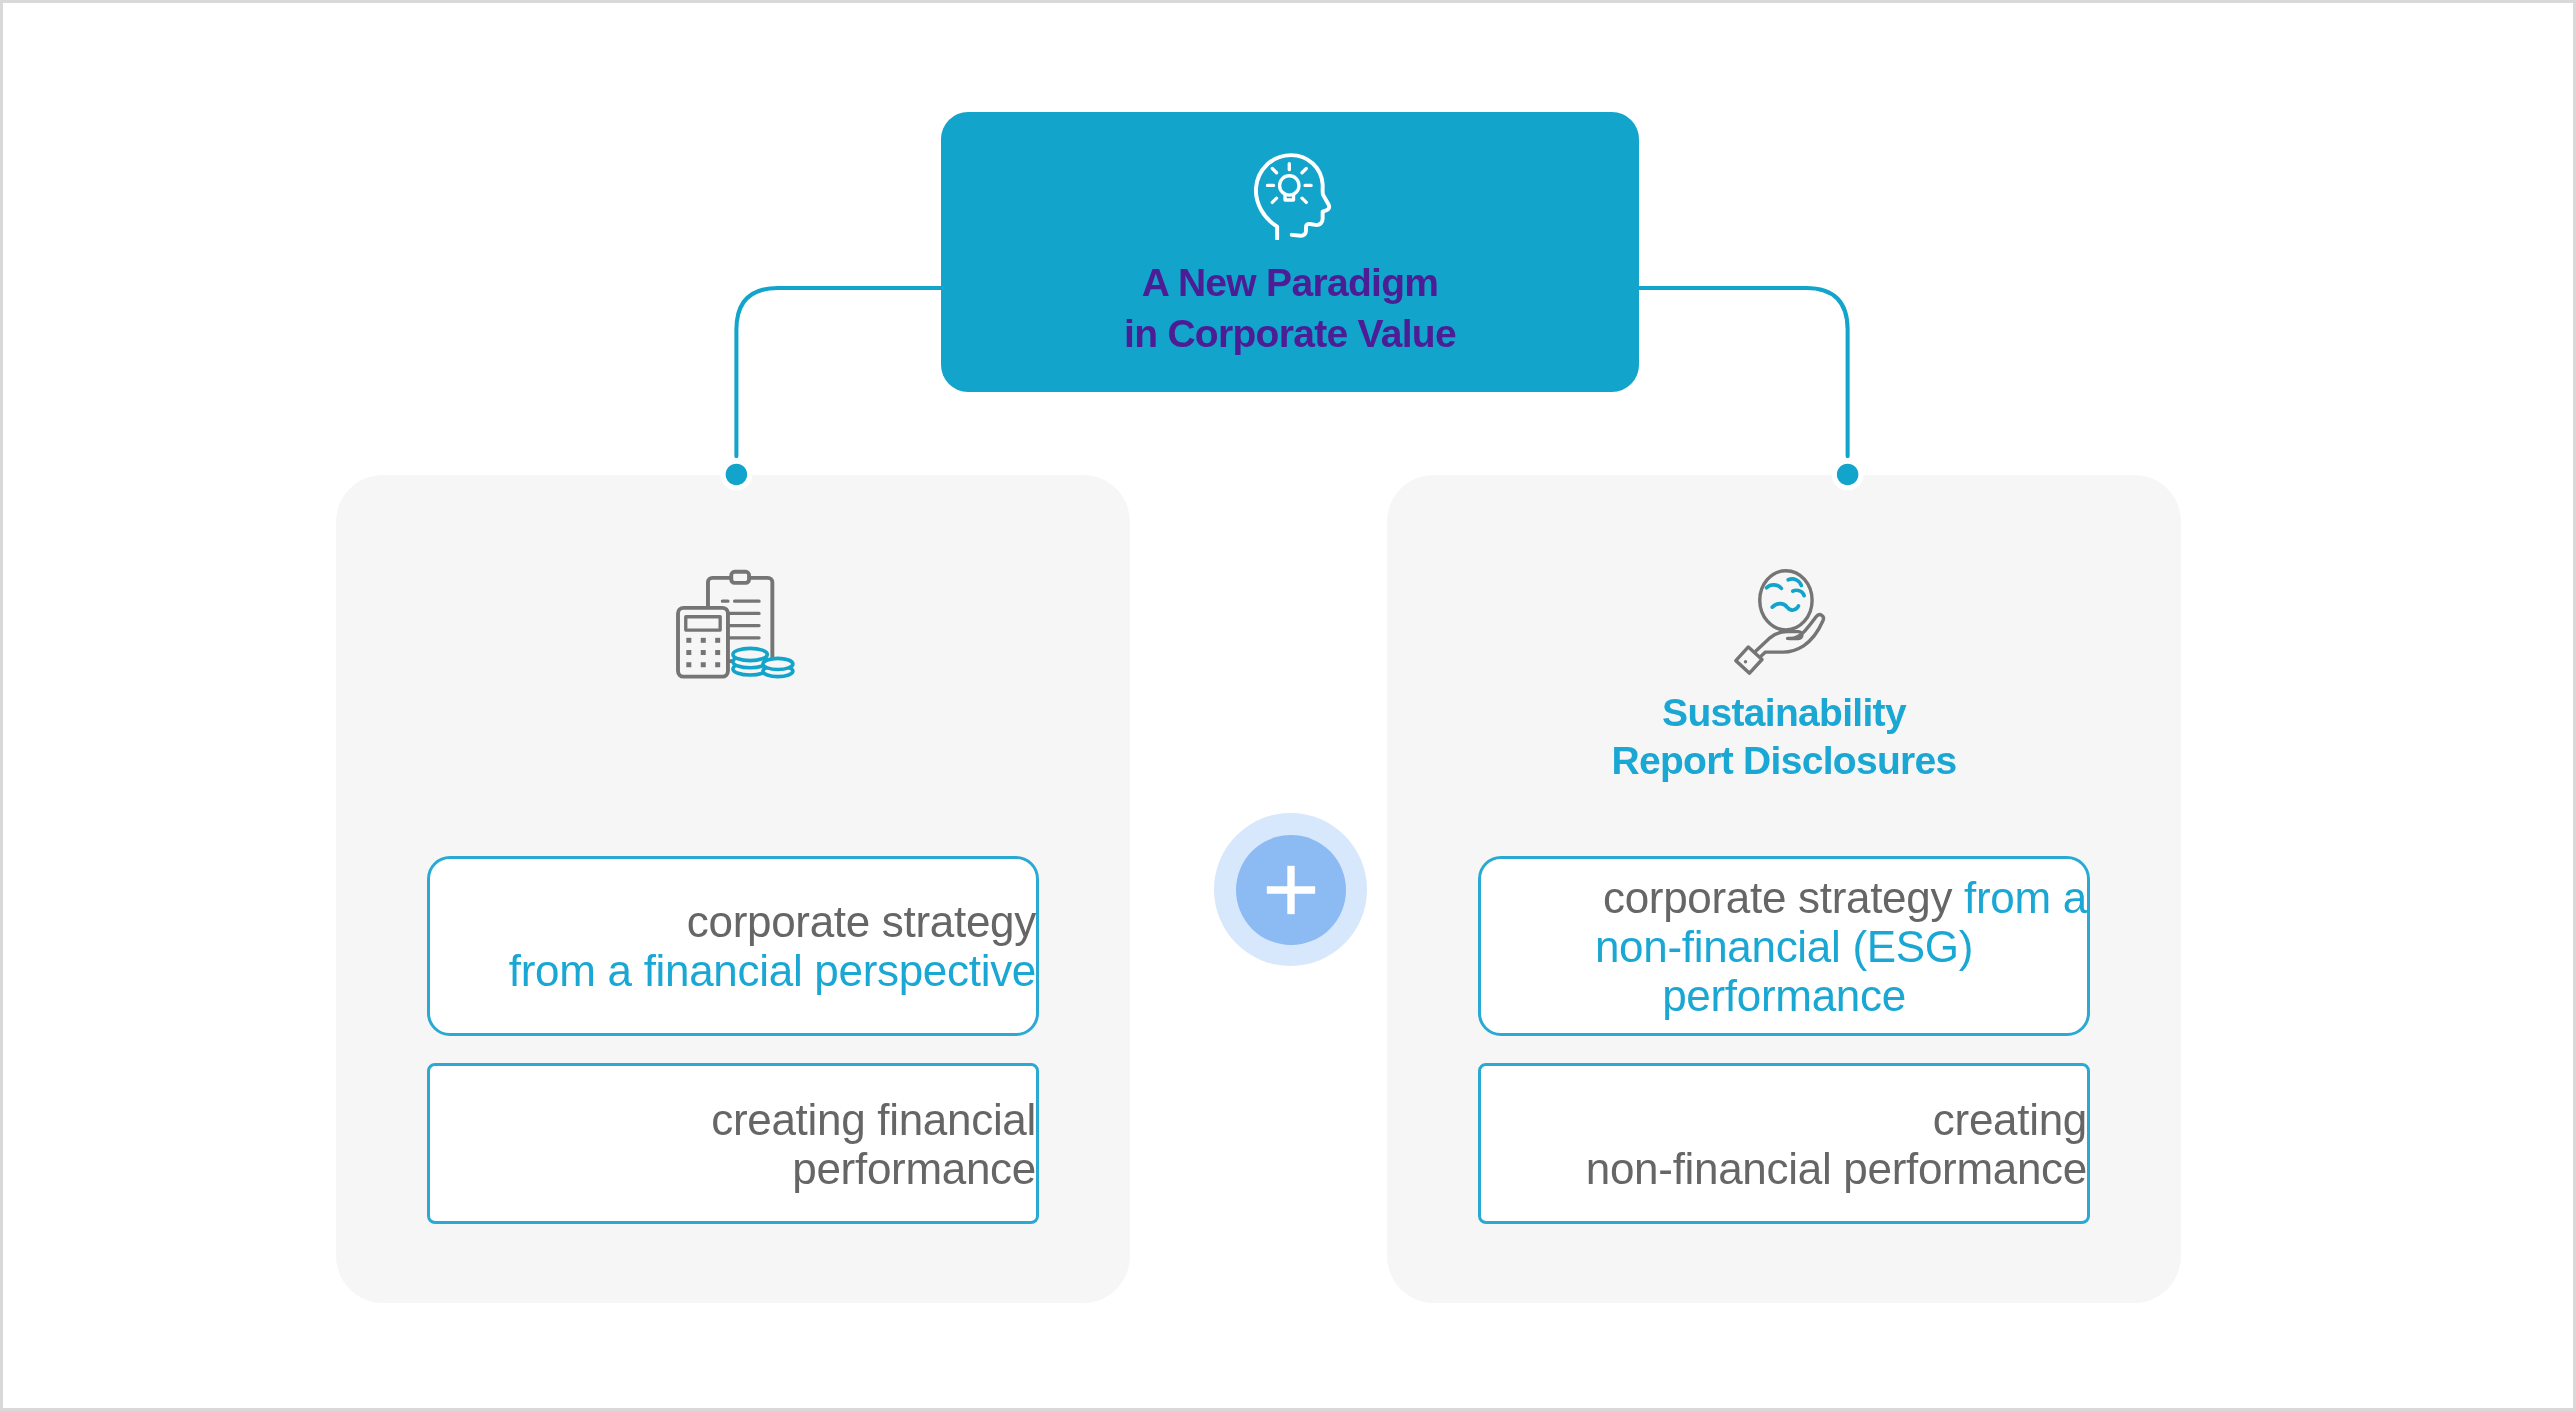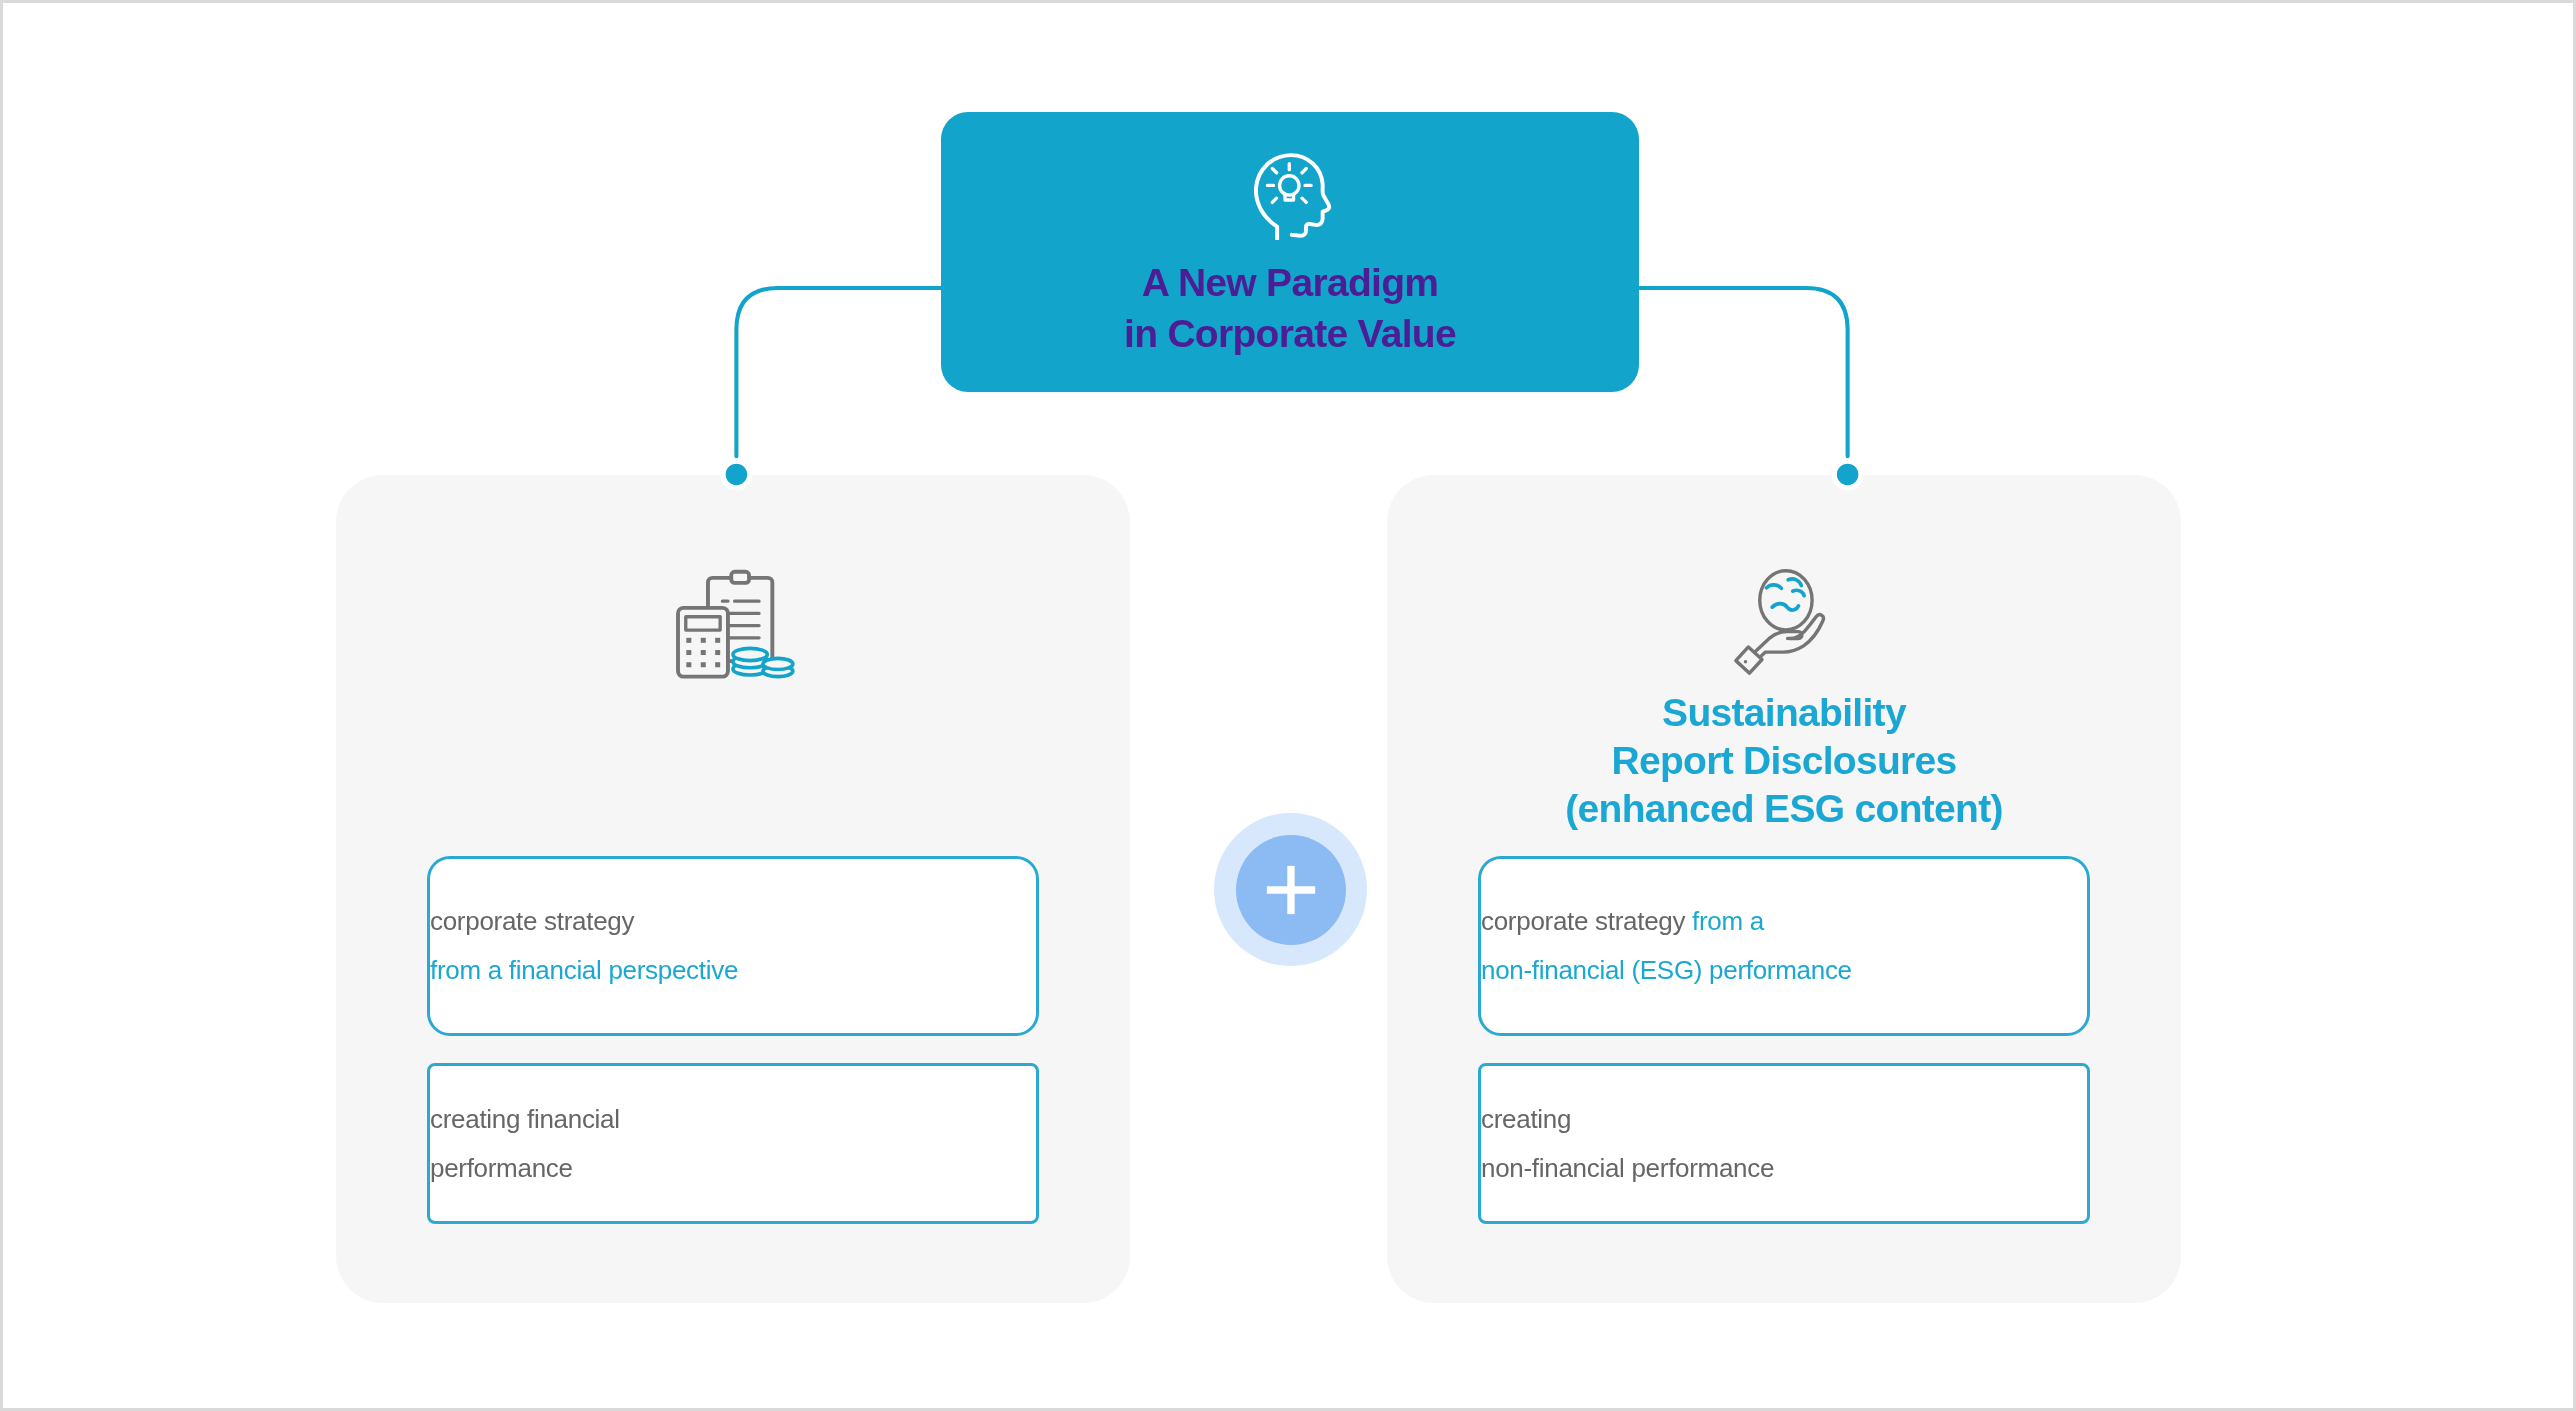--- a/index.html
+++ b/index.html
@@ -25,22 +25,22 @@
   .card-left  .icon-wrap{top:94px;}
   .card-right .icon-wrap{top:86px;}
   .card-title{position:absolute;left:0;right:0;text-align:center;letter-spacing:-0.7px;
               color:var(--text-cyan,#1ba7d3);font-size:39px;font-weight:700;line-height:48px;}
   .card-left  .card-title{top:246px;}
   .card-right .card-title{top:214px;}
   .card-title span{display:block;}
 
   .inner-box{position:absolute;left:91px;width:612px;box-sizing:border-box;background:#fff;
              border:3.4px solid var(--inner-box-border,#29a9d4);border-radius:23px;
-             display:flex;flex-direction:column;align-items:flex-start;justify-content:center;
-             text-align:center;font-size:26px;line-height:49px;letter-spacing:-0.3px;
+             display:flex;flex-direction:column;align-items:flex-end;justify-content:center;
+             text-align:center;font-size:44px;line-height:49px;letter-spacing:-0.3px;
              color:var(--text-gray,#666);}
   .box1{top:381px;height:180px;}
   .box2{top:588px;height:161px;border-radius:8px;}
   .cyan{color:var(--text-cyan,#1ba7d3);}
 
   
   .plus-outer{position:absolute;left:1211px;top:810px;width:153px;height:153px;border-radius:50%;
               background:var(--plus-outer,#d7e7fc);display:flex;align-items:center;justify-content:center;z-index:2;}
   .plus-inner{width:110px;height:110px;border-radius:50%;background:var(--plus-inner,#8cbaf3);
               display:flex;align-items:center;justify-content:center;}
@@ -133,21 +133,20 @@
         <path style="stroke:var(--icon-gray)" stroke-width="6" d="M44,160 L72,134 C80,127 91,123 102,123 L122,123 C130,123 130,135 122,135 L103,135
                  C112,136 124,132 133,122 C140,114 148,104 153,97 C159,89 169,95 165,104
                  C158,120 146,138 131,148 C120,155 108,159 95,159 L64,159 L48,174"></path>
         <path style="fill:var(--card-bg);stroke:var(--icon-gray)" stroke-width="6" d="M34,150 L12,174 L36,196 L58,172 Z"></path>
         <circle cx="29" cy="176" r="3" style="fill:var(--icon-gray)"></circle>
       </svg>
     </div>
     <div class="card-title">
       <span>Sustainability</span>
       <span>Report Disclosures</span>
-      <span>(enhanced ESG content)</span>
     </div>
     <div class="inner-box box1">
       <span><span>corporate strategy</span><span class="cyan"> from a</span></span>
       <span class="cyan">non-financial (ESG) performance</span>
     </div>
     <div class="inner-box box2">
       <span>creating</span>
       <span>non-financial performance</span>
     </div>
   </div>

